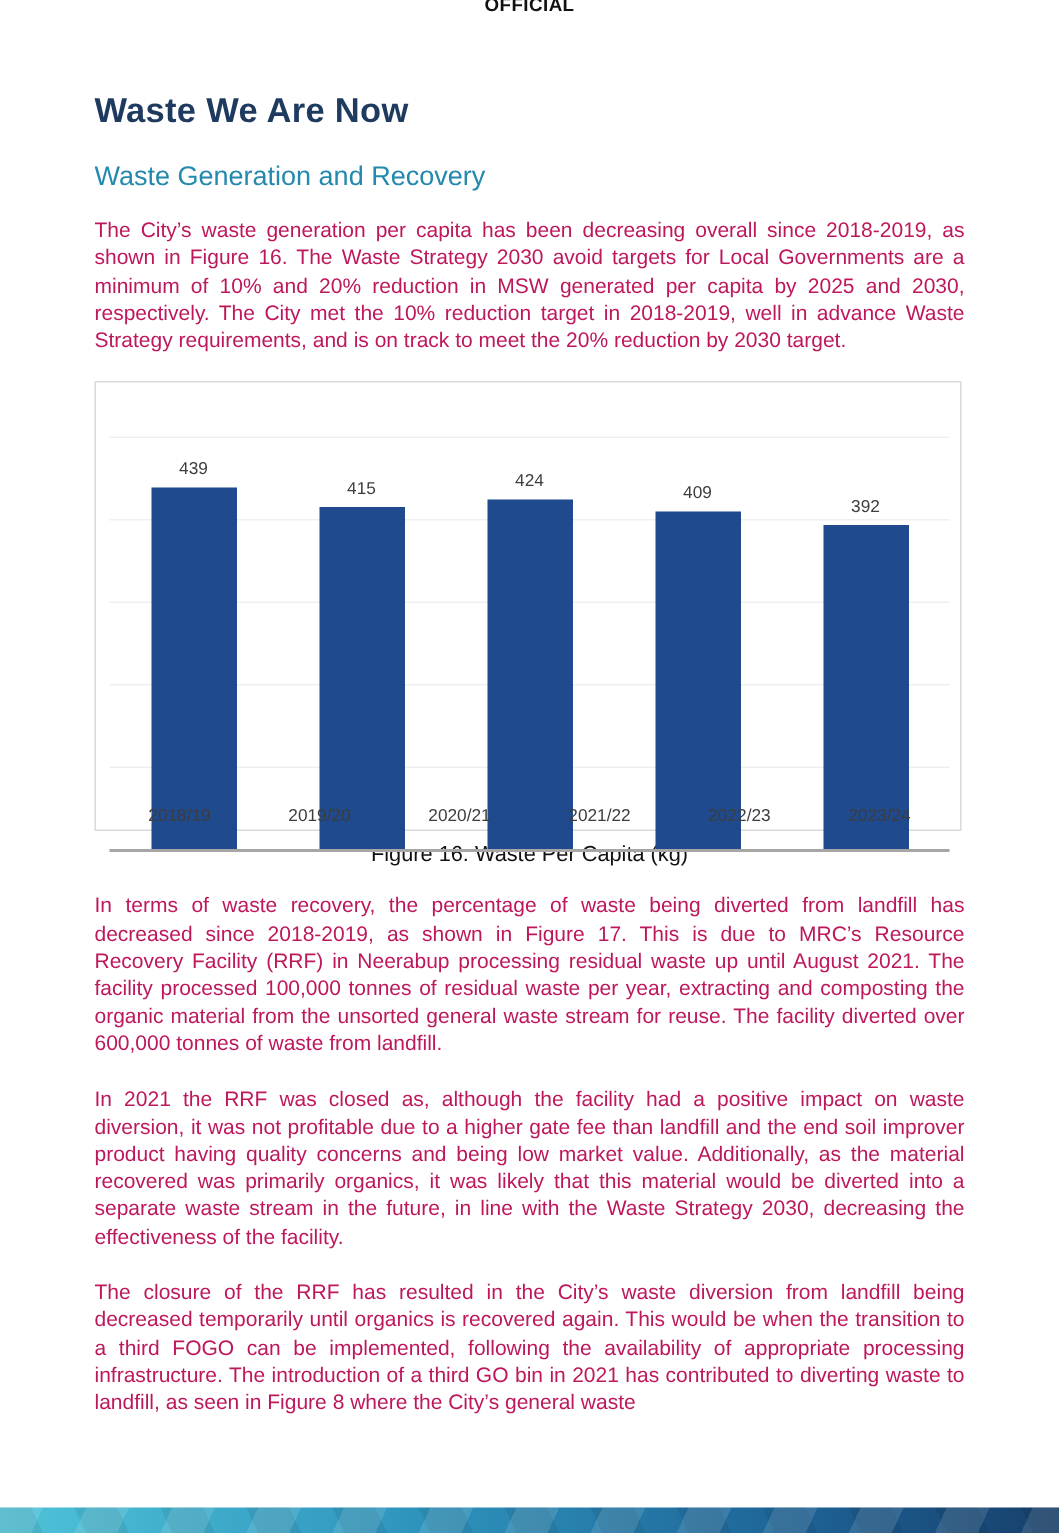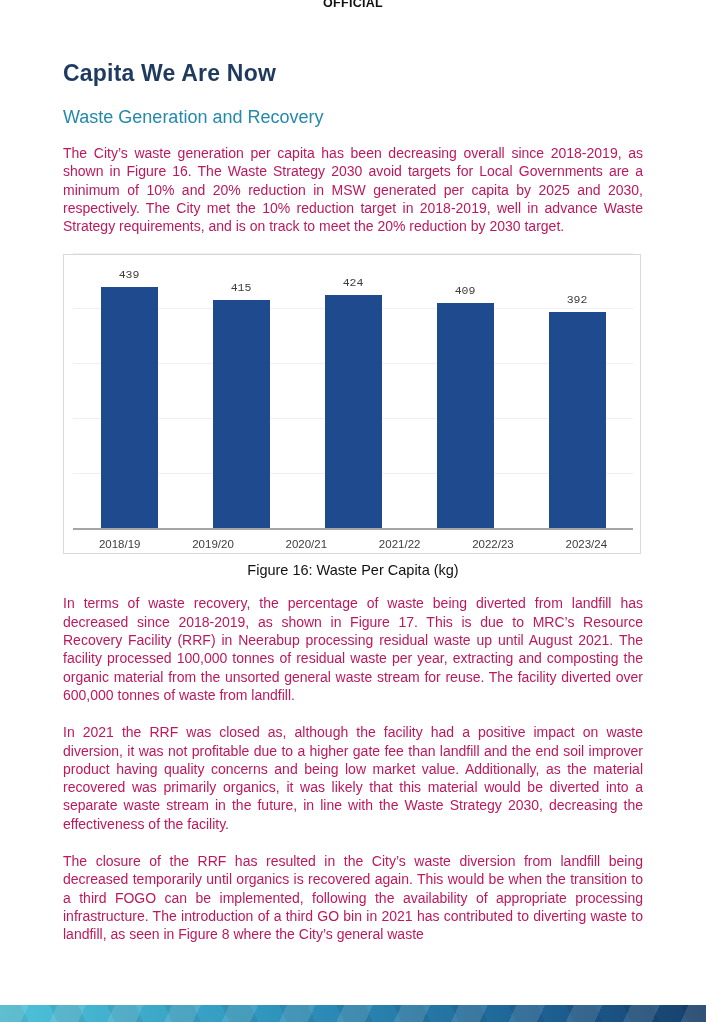--- a/index.html
+++ b/index.html
@@ -34,23 +34,22 @@
   }
   p.par-gap { margin-top: 19px; }
 
   
   .figure-wrap { margin-top: 19px; }
   .figure-box {
     position: relative; width: 578px; height: 300px;
     border: 1px solid #d9d9d9; background: #fff;
   }
   .plot {
-    position: absolute; left: 9px; right: 7px; top: 0; height: 275px;
+    position: absolute; left: 9px; right: 7px; top: 0; height: 313px;
     border-bottom: 2px solid #a6a6a6;
-    font-family: Liberation Mono, monospace;
   }
   .gridline {
     position: absolute; left: 0; right: 0; height: 1px;
     background: #efefef;
   }
   .bars {
     position: absolute; left: 0; right: 0; top: 0; bottom: 0;
     display: flex;
   }
   .bar-col {
@@ -82,21 +81,21 @@
       linear-gradient(90deg, #4fc3d9 0%, #2e93bc 40%, #1e6396 75%, #173f6b 100%);
   }
 </style>
 </head>
 <body>
 
 <div class="banner">OFFICIAL</div>
 
 <div class="page">
 
-  <h1 class="title">Capita We Are Now</h1>
+  <h1 class="title">Waste We Are Now</h1>
 
   <h2 class="subtitle">Waste Generation and Recovery</h2>
 
   <p class="body-par">The City’s waste generation per capita has been decreasing overall since 2018-2019, as shown in Figure 16. The Waste Strategy 2030 avoid targets for Local Governments are a minimum of 10% and 20% reduction in MSW generated per capita by 2025 and 2030, respectively. The City met the 10% reduction target in 2018-2019, well in advance Waste Strategy requirements, and is on track to meet the 20% reduction by 2030 target.</p>
 
   <div class="figure-wrap">
     <div class="figure-box">
       <div class="plot">
         <div id="gridlines">
             <div class="gridline" style="bottom: 54px;"></div>

